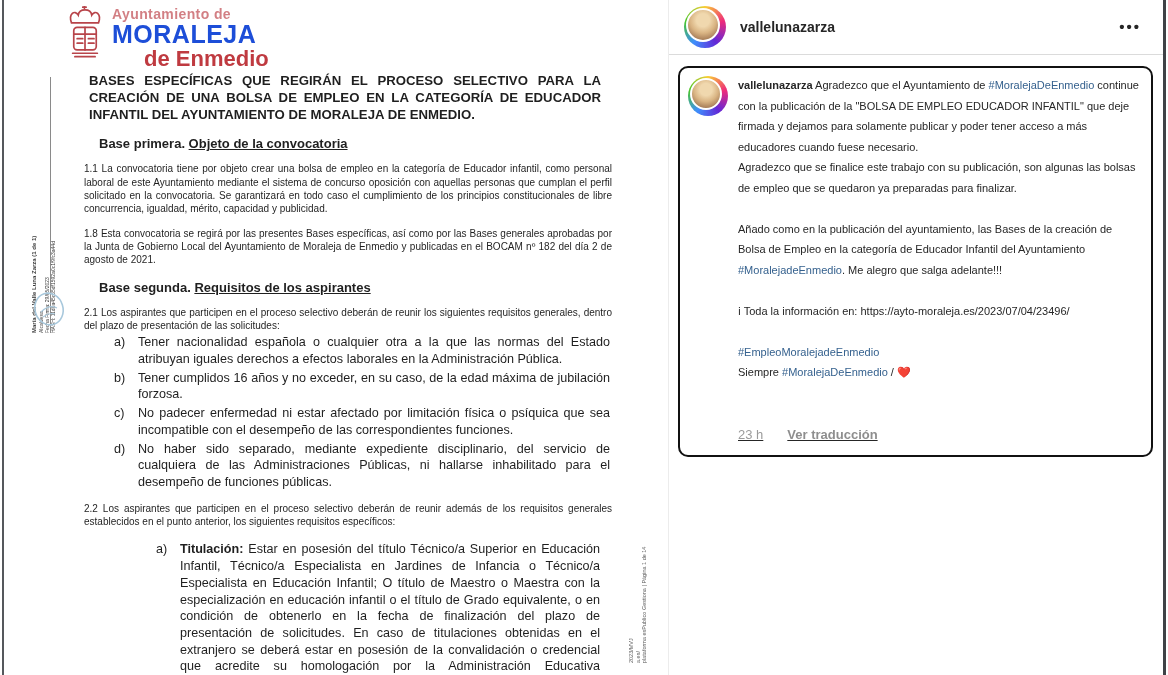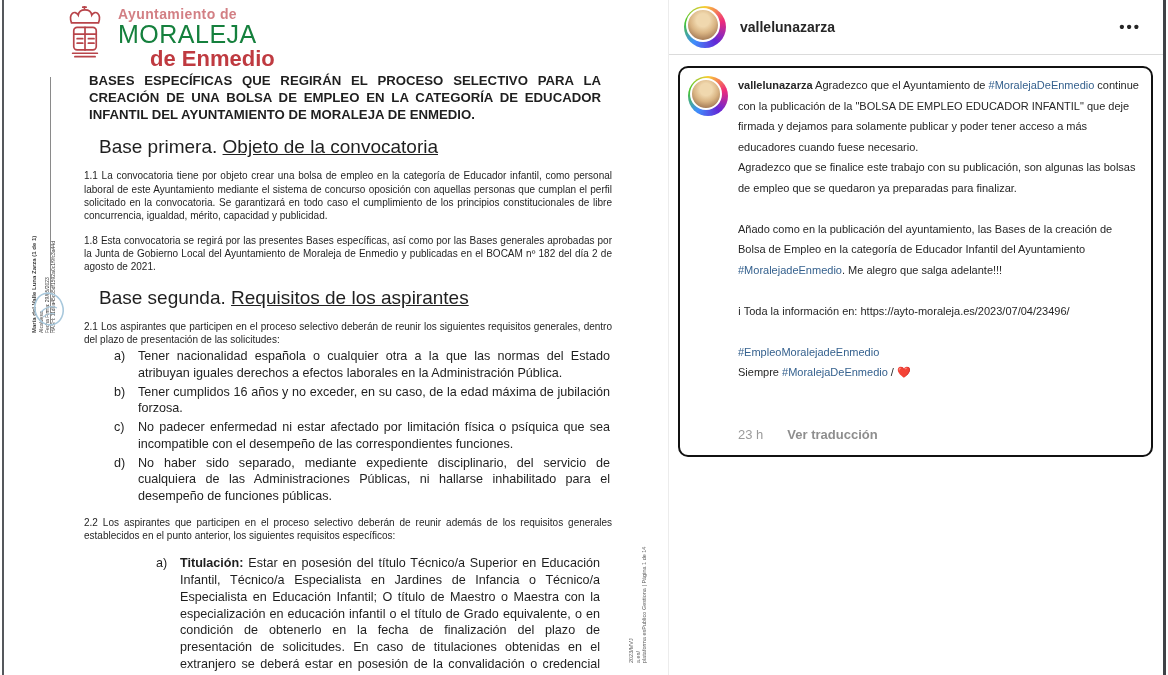--- a/index.html
+++ b/index.html
@@ -7,30 +7,30 @@
     width:1168px;height:675px;position:relative;background:#ffffff;
     font-family:"Liberation Sans", sans-serif;overflow:hidden;color:#262626;
   }
   
   .edge-left{position:absolute;left:2px;top:0;width:2px;height:675px;background:#55585c;}
   .edge-right{position:absolute;left:1163px;top:0;width:3px;height:675px;background:#3f4246;}
   .divider-mid{position:absolute;left:668px;top:0;width:1px;height:675px;background:#ececec;}
 
   
   .doc-area{position:absolute;left:4px;top:0;width:660px;height:675px;background:#fff;overflow:hidden;}
-  .logo{position:absolute;left:58px;top:6px;display:flex;gap:10px;align-items:flex-start;}
+  .logo{position:absolute;left:58px;top:6px;display:flex;gap:4px;align-items:flex-start;}
   .logo-text{display:flex;flex-direction:column;}
   .logo-org{font-size:14px;color:#c4555b;font-weight:600;letter-spacing:.4px;opacity:.75;}
-  .logo-name1{font-size:25px;font-weight:normal;color:#15803d;letter-spacing:.5px;line-height:1.02;}
+  .logo-name1{font-size:25px;font-weight:bold;color:#1d4ed8;letter-spacing:.5px;line-height:1.02;}
   .logo-name2{font-size:22px;font-weight:bold;color:#bf3a40;line-height:1.0;margin-left:32px;}
 
   .doc-text{position:absolute;left:48px;top:68px;width:560px;color:#1f1f1f;}
   .doc-title{font-size:13.2px;font-weight:bold;line-height:1.3;text-align:justify;
              padding-left:37px;padding-right:11px;margin-top:4px;}
-  .doc-heading{font-size:19px;font-weight:normal;margin:13px 0 2px 47px;}
+  .doc-heading{font-size:13px;font-weight:bold;margin:13px 0 2px 47px;}
   .doc-heading .u{text-decoration:underline;}
   .doc-para{font-size:10px;line-height:1.33;text-align:justify;margin-top:11px;padding-left:32px;}
   .doc-item{display:flex;margin-left:62px;margin-right:2px;margin-top:2px;
             font-size:12.6px;line-height:1.33;}
   .doc-item .letter{flex:0 0 24px;}
   .doc-item .itext{text-align:justify;flex:1;}
   .doc-item.deep{margin-left:104px;margin-right:12px;margin-top:13px;}
   .doc-item .blead{font-weight:bold;}
 
   .sig-line{position:absolute;left:46px;top:77px;width:1px;height:256px;background:#8a8a8a;}
@@ -59,21 +59,21 @@
                 letter-spacing:2px;color:#262626;cursor:pointer;}
 
   .caption-box{position:absolute;left:9px;top:66px;width:471px;height:387px;
                border:2px solid #111111;border-radius:10px;background:#fff;}
   .caption-box .avatar.small{position:absolute;left:8px;top:8px;}
   .caption-text{position:absolute;left:58px;top:7px;width:404px;font-size:11px;
                 line-height:20.5px;white-space:pre-wrap;color:#262626;}
   .caption-text .uname{font-weight:bold;}
   .caption-text .hashtag{color:#35618e;cursor:pointer;}
   .caption-text .emoji{color:#e0312e;}
-  .meta-row{position:absolute;left:58px;bottom:13px;display:flex;gap:24px;align-items:center;}
+  .meta-row{position:absolute;left:58px;bottom:13px;display:flex;gap:24px;align-items:center;text-decoration:underline;}
   .timestamp{font-size:13px;color:#9b9b9b;}
   .translate{font-size:13px;color:#8e8e8e;font-weight:600;cursor:pointer;}
 </style>
 </head>
 <body>
 
 <div class="edge-left"></div>
 <div class="divider-mid"></div>
 <div class="edge-right"></div>
 

